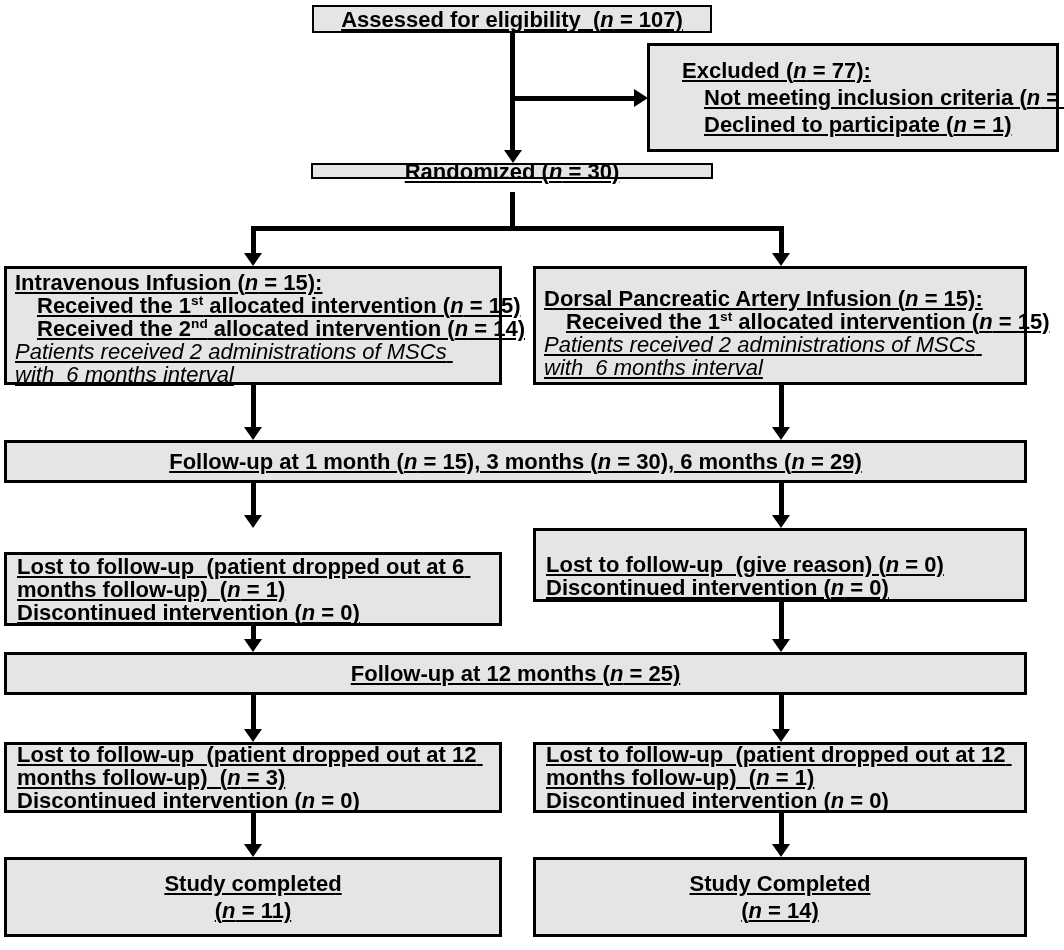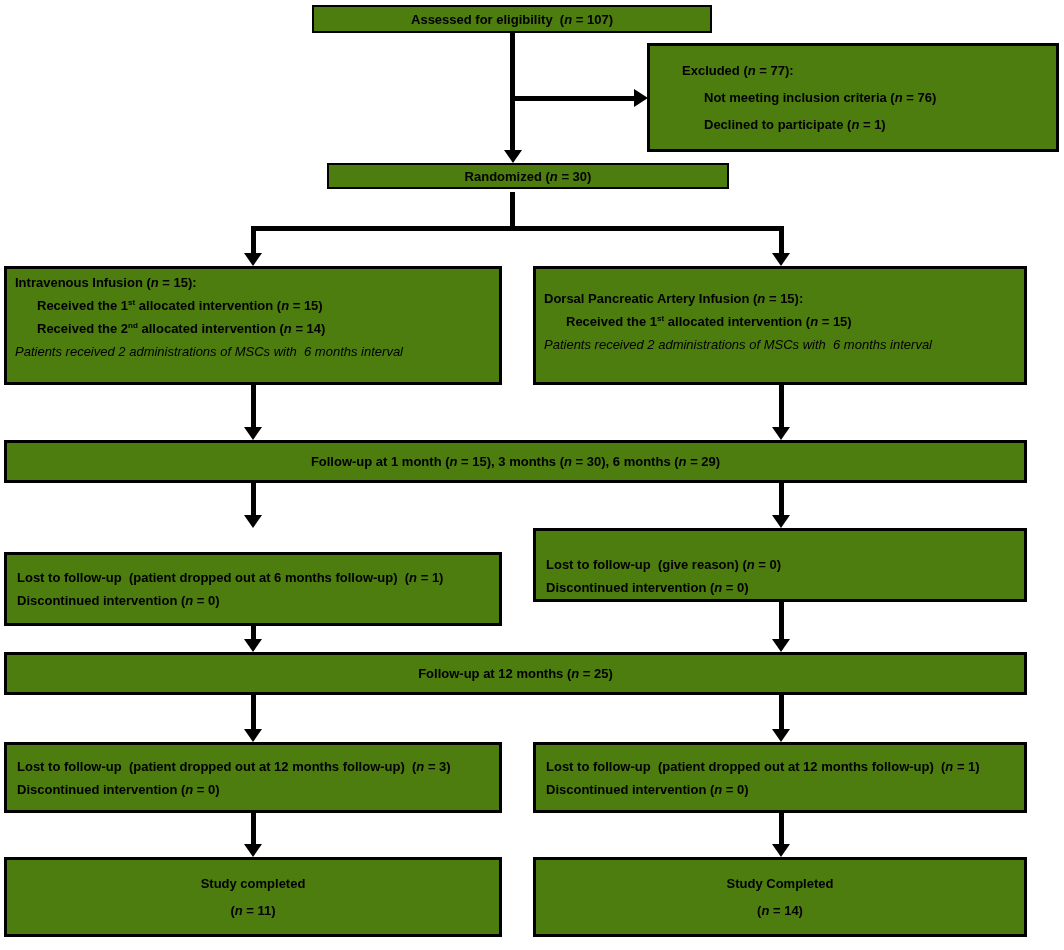--- a/index.html
+++ b/index.html
@@ -7,39 +7,40 @@
     position:relative;
     width:1064px;height:950px;
     background:#ffffff;
     font-family:"Liberation Sans", sans-serif;
     color:#000000;
     overflow:hidden;
   }
   .box{
     position:absolute;
     box-sizing:border-box;
-    background:#4d7c0f;
+    background:#e5e5e5;
     border:3px solid #000000;
     font-weight:bold;
-    font-size:13px;
+    font-size:22px;
     line-height:23px;
+    text-decoration:underline;
   }
   .thin{border-width:2px;}
   .vcenter{display:flex;flex-direction:column;justify-content:center;}
   .hcenter{text-align:center;}
   .ln{white-space:pre-wrap;}
   .nowrap{white-space:pre;}
   .item{padding-left:22px;}
   .note{font-style:italic;font-weight:normal;}
   sup{font-size:0.62em;line-height:0;}
   i{font-style:italic;}
   
   .b-assessed {left:312px;top:5px;  width:400px;height:28px;}
   .b-excluded {left:647px;top:43px; width:412px;height:109px;padding-left:10px;}
-  .b-randomized{left:311px;top:163px;width:402px;height:26px;margin-left:16px;}
+  .b-randomized{left:311px;top:163px;width:402px;height:16px;}
   .b-allocL   {left:4px;  top:266px;width:498px;height:119px;padding:2px 8px;}
   .b-allocR   {left:533px;top:266px;width:494px;height:119px;padding:18px 8px;}
   .b-fu1      {left:4px;  top:440px;width:1023px;height:43px;}
   .b-lost1L   {left:4px;  top:552px;width:498px;height:74px;padding:0 10px;}
   .b-lost1R   {left:533px;top:528px;width:494px;height:74px;padding:0 10px;justify-content:flex-end;}
   .b-fu2      {left:4px;  top:652px;width:1023px;height:43px;}
   .b-lost2L   {left:4px;  top:742px;width:498px;height:71px;padding:0 10px;}
   .b-lost2R   {left:533px;top:742px;width:494px;height:71px;padding:0 10px;}
   .b-doneL    {left:4px;  top:857px;width:498px;height:80px;line-height:27px;}
   .b-doneR    {left:533px;top:857px;width:494px;height:80px;line-height:27px;}

